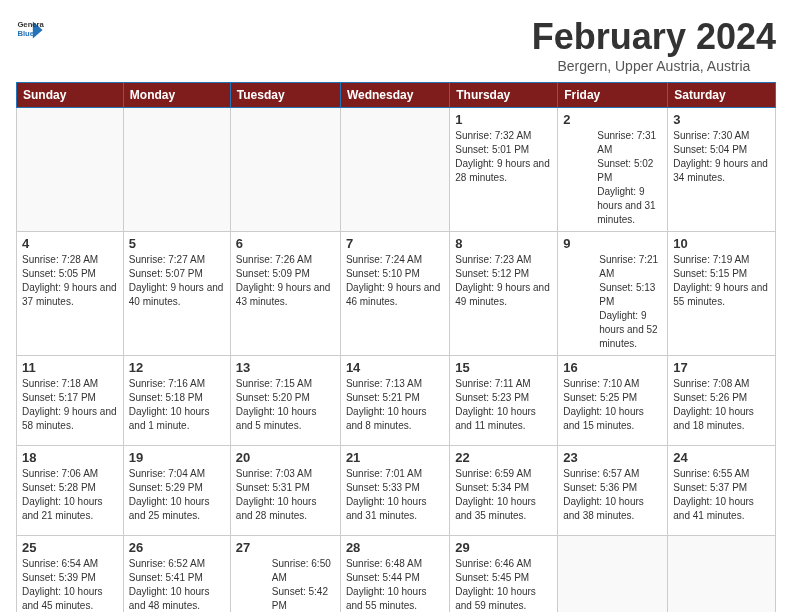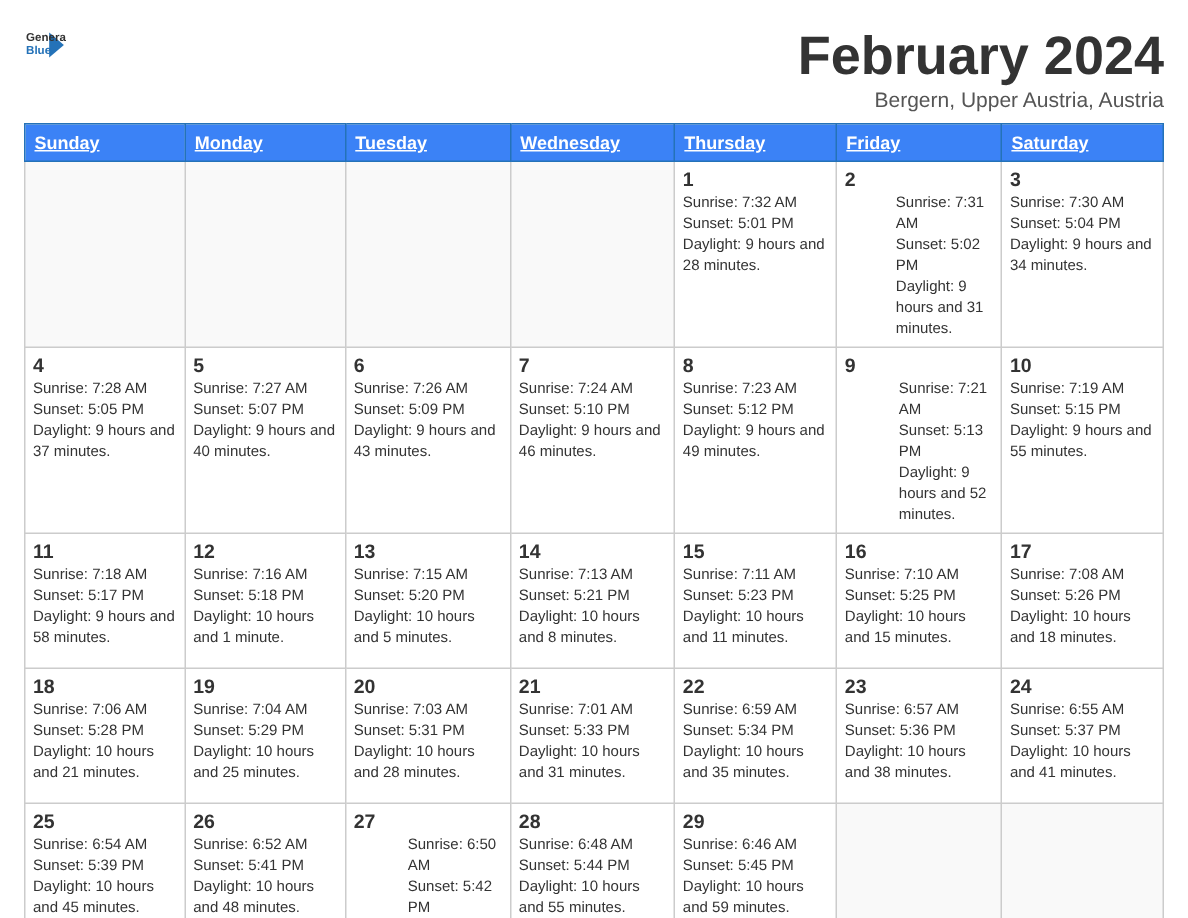--- a/index.html
+++ b/index.html
@@ -19,44 +19,43 @@
     .logo {
       display: flex;
       align-items: center;
       gap: 4px;
     }
     .logo-icon {
       width: 28px;
       height: 28px;
     }
     .title-block {
-      text-align: right;
+      text-align: center;
     }
     .month-title {
       font-size: 36px;
       font-weight: bold;
       color: #333;
     }
     .location {
       font-size: 14px;
       color: #555;
     }
     .calendar {
       width: 100%;
       border-collapse: collapse;
       font-size: 11px;
     }
     .calendar th {
-      background: #3b82f6;
+      background: #7f1d1d;
       color: #fff;
       text-align: left;
       padding: 5px 6px;
       font-size: 12px;
       border: 1px solid #2472b8;
-      text-decoration: underline;
     }
     .calendar td {
       border: 1px solid #ccc;
       vertical-align: top;
       padding: 4px 5px;
       width: 113px;
       min-height: 80px;
       height: 90px;
       color: #333;
     }

